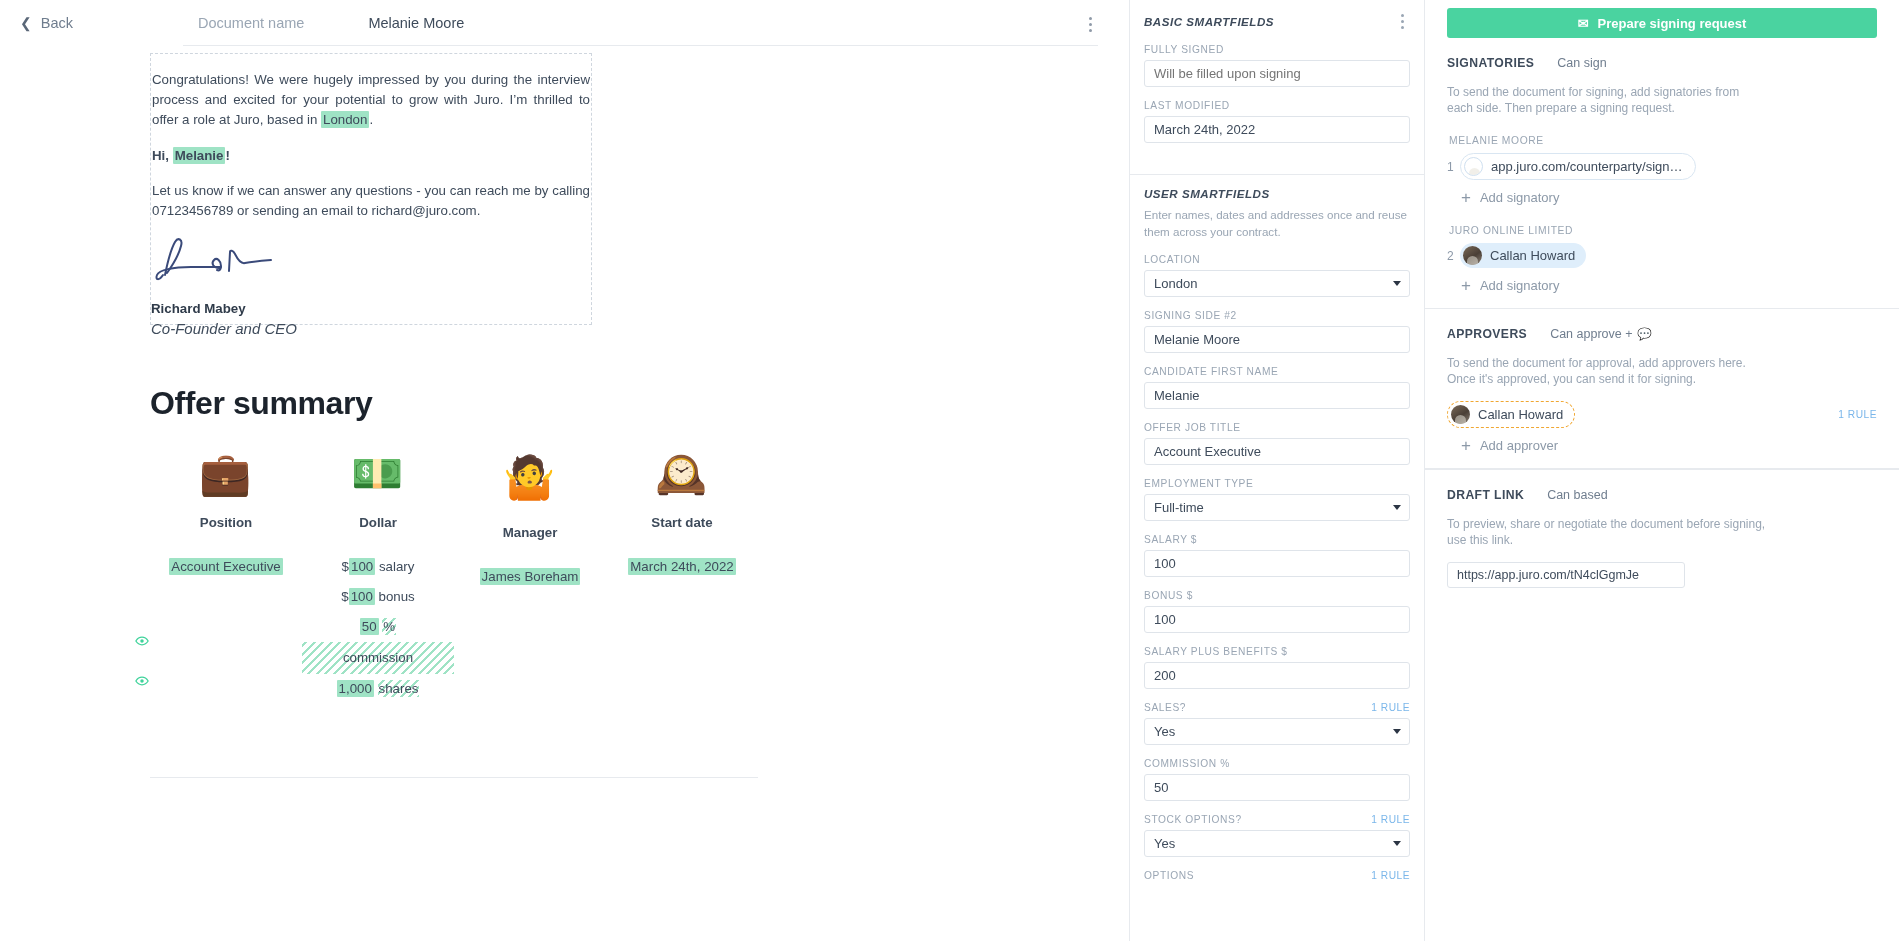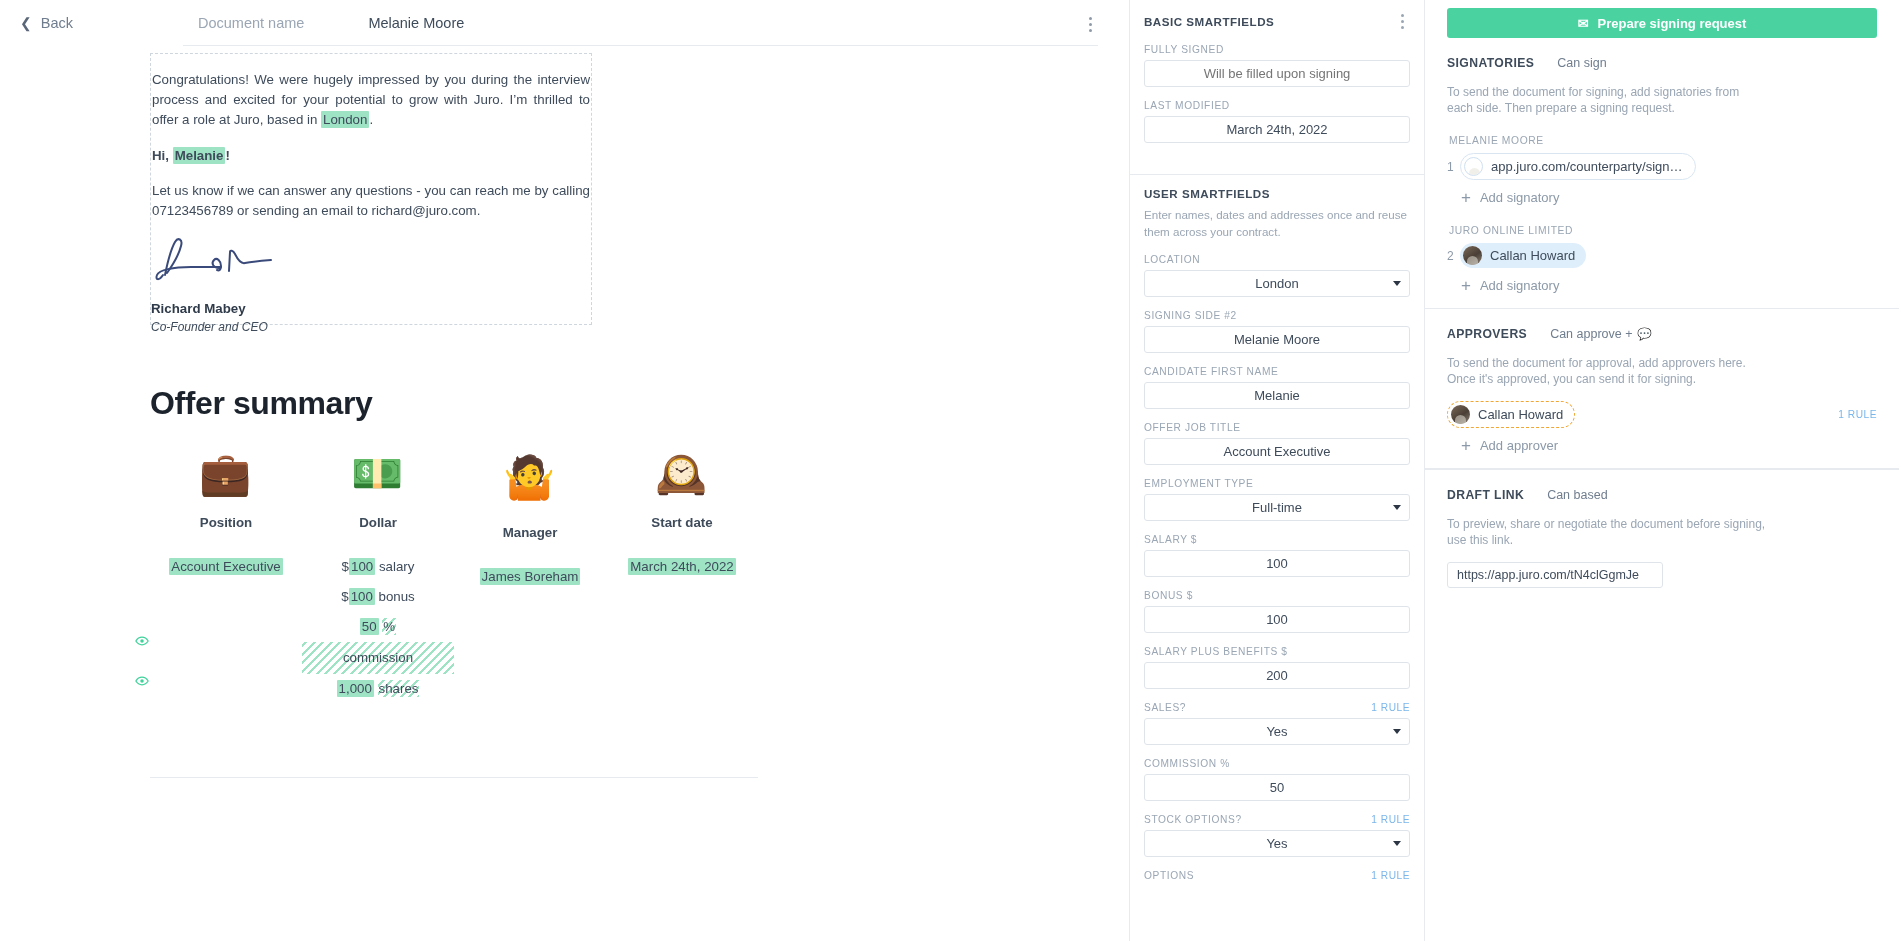--- a/index.html
+++ b/index.html
@@ -53,21 +53,21 @@
   .letter-inner { padding: 6px 0px 0 0px; }
   .letter-p {
     font-size: 13.3px; line-height: 20px; color: #3e4b5b;
     text-align: justify; margin: 0 0 16px 0; padding: 0 1px;
   }
   .letter-p.first { font-weight: bold; margin-bottom: 15px; }
   .hl { background: #9fe3c5; padding: 1px 2px; border-radius: 1px; }
 
   .sig-img { margin: 6px 0 12px 0; }
   .sig-name { font-size: 13.3px; font-weight: bold; color: #2f3b4a; margin-bottom: 4px; }
-  .sig-role { font-size: 12px; font-style: italic; color: #3e4b5b; }
+  .sig-role { font-size: 15px; font-style: italic; color: #3e4b5b; }
 
   .offer-title {
     position: absolute; left: 150px; top: 385px;
     font-size: 32px; font-weight: bold; color: #1c232c; letter-spacing: -0.4px;
   }
 
   .summary-grid {
     position: absolute; left: 150px; top: 443px;
     width: 610px; display: flex;
   }
@@ -96,38 +96,39 @@
   .fields-pane {
     width: 296px; height: 941px; background: #fff;
     border-left: 1px solid #e7eaee; border-right: 1px solid #e7eaee;
     overflow: hidden; position: relative;
   }
   .fields-scroll { padding: 0 14px; }
   .sf-section { padding: 12px 0 16px 0; }
   .sf-head {
     display: flex; align-items: center; justify-content: space-between;
     margin-bottom: 14px;
+    font-style: italic;
   }
   .sf-head h3 {
     margin: 0; font-size: 11.6px; font-weight: bold; letter-spacing: 0.5px;
     color: #3e4b5b; text-transform: uppercase;
   }
   .kebab-sf { width: 16px; height: 18px; display:flex; flex-direction:column; align-items:center; justify-content:center; gap:3px; cursor:pointer; }
   .kebab-sf i { width:3px; height:3px; border-radius:50%; background:#9aa6b4; display:block; }
   .sf-desc { font-size: 11.6px; line-height: 17px; color: #9aa6b4; margin: -8px 0 14px 0; }
   .field { margin-bottom: 13px; }
   .field-label-row { display: flex; justify-content: space-between; align-items: baseline; margin-bottom: 5px; }
   .field-label {
     font-size: 10.2px; letter-spacing: 0.6px; color: #9aa6b4; text-transform: uppercase; font-weight: normal;
   }
   .rule-link { font-size: 10.2px; letter-spacing: 0.5px; color: #7ab6ea; cursor: pointer; }
   .field-input {
     width: 100%; height: 27px; border: 1px solid #dfe4ea; border-radius: 3px;
     background: #fff; font-size: 13px; color: #3e4b5b;
-    padding: 0 9px; font-family: "Liberation Sans", sans-serif; outline: none; text-align: center;
+    padding: 0 9px; font-family: "Liberation Sans", sans-serif; outline: none;
   }
   .field-input.placeholder { color: #b0b9c4; }
   .select-wrap { position: relative; }
   .select-wrap .caret {
     position: absolute; right: 9px; top: 11px;
     width: 0; height: 0; border-left: 4px solid transparent; border-right: 4px solid transparent;
     border-top: 5px solid #2b3544; pointer-events: none;
   }
   .sf-divider { height: 1px; background: #e7eaee; margin: 2px -14px 0 -14px; }
 
@@ -177,21 +178,21 @@
     color: #8c99a8; font-size: 13px; cursor: pointer;
   }
   .plus-icon { font-size: 17px; line-height: 1; color: #8c99a8; }
   .pp-divider { height: 1px; background: #e7eaee; margin: 0 -22px; }
   .approver-row { display: flex; align-items: center; justify-content: space-between; margin-top: 14px; }
   .recipients-head {
     font-size: 12.2px; font-weight: bold; letter-spacing: 0.4px;
     color: #ccd3db; text-transform: uppercase; padding: 18px 0 16px 0;
   }
   .link-input {
-    width: 216px; height: 26px; border: 1px solid #dfe4ea; border-radius: 3px;
+    width: 238px; height: 26px; border: 1px solid #dfe4ea; border-radius: 3px;
     background: #fff; font-size: 12.5px; color: #3e4b5b; padding: 0 9px;
     margin-top: 14px; font-family: "Liberation Sans", sans-serif; outline: none;
   }
   .approve-icon { font-size: 12px; }
 </style>
 </head>
 <body>
 
 <div id="app">
 

